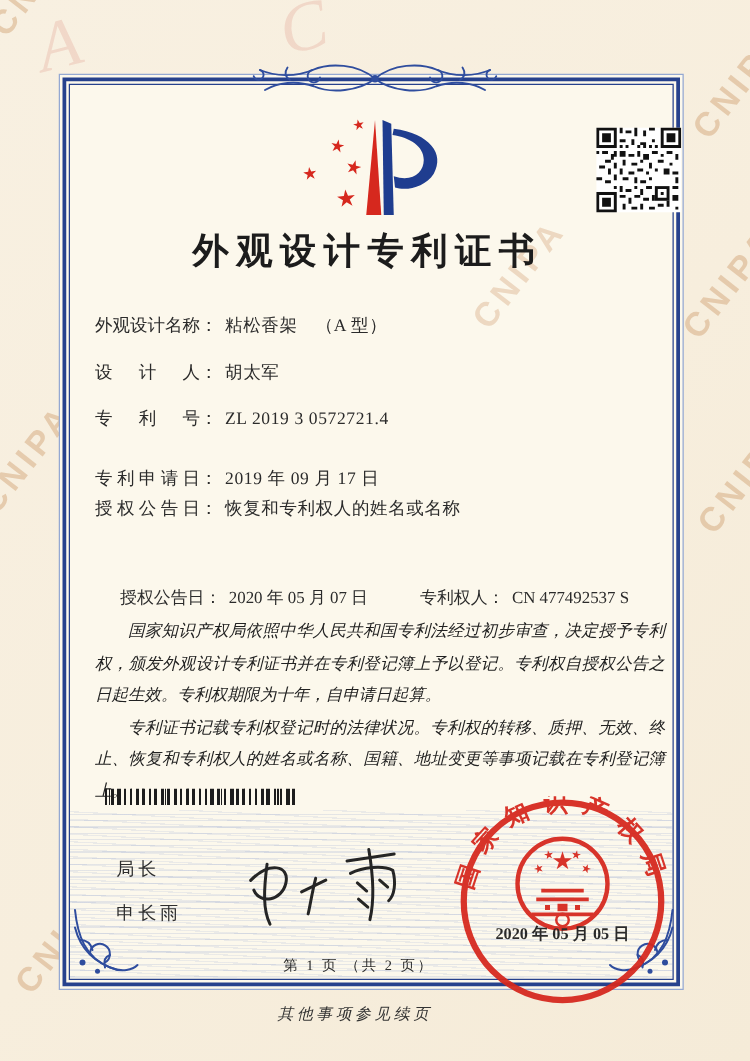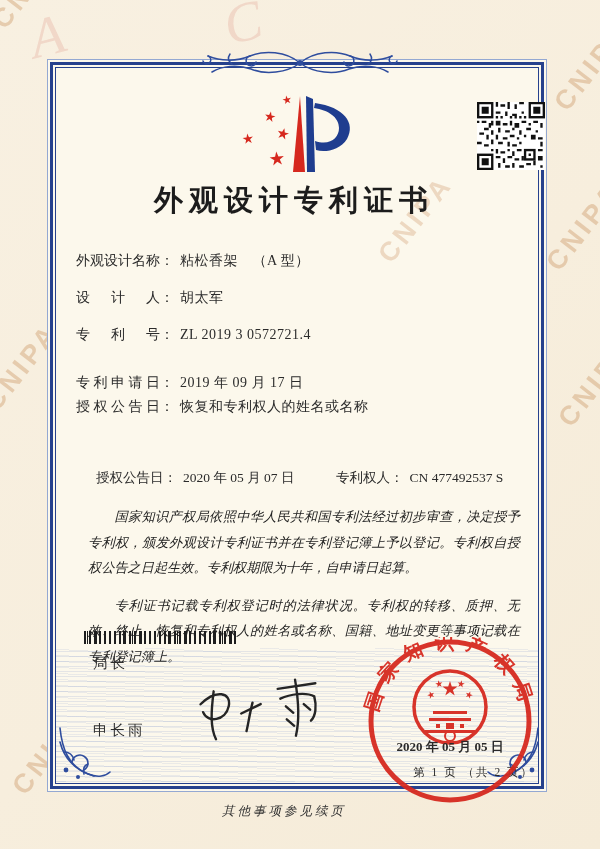--- a/index.html
+++ b/index.html
@@ -47,36 +47,36 @@
   .frow{position:absolute;left:76px;width:456px;font-size:14px;z-index:5;white-space:nowrap;}
   .lab{display:inline-block;width:84px;text-align:justify;text-align-last:justify;vertical-align:bottom;}
   .colon{margin-right:6px;}
   .val{letter-spacing:.5px;}
   .val-small{font-size:12.3px;letter-spacing:0;}
   .gpair2{position:absolute;left:240px;top:0;}
   .paras{
     position:absolute;left:76px;top:492px;width:456px;z-index:5;
     font-size:13.2px;line-height:25.5px;font-style:italic;color:#222;text-align:justify;
   }
-  .paras p{margin:12px;text-indent:2em;}
+  .paras p{margin:0;text-indent:2em;}
   .barcode{
     position:absolute;left:84px;top:631px;width:154px;height:13px;z-index:5;
     background-image:
       repeating-linear-gradient(90deg,#1d1d1d 0 2px,transparent 2px 5px),
       repeating-linear-gradient(90deg,transparent 0 3px,#1d1d1d 3px 4px,transparent 4px 9px);
   }
   .signer{position:absolute;left:93px;z-index:5;font-family:"Liberation Sans","DejaVu Sans",sans-serif;
     font-size:14.5px;letter-spacing:3px;color:#2e2e2e;}
-  .signer-title{top:654px;text-align:right;}
+  .signer-title{top:686px;text-align:right;}
   .signer-name{top:721px;}
   .signature{position:absolute;left:185px;top:674px;z-index:5;}
   .seal{position:absolute;left:363px;top:637px;z-index:6;opacity:.94;}
   .seal-ring-text{font-size:19px;letter-spacing:11px;font-weight:bold;font-family:"Liberation Serif",serif;}
   .seal-date{font-size:13px;font-weight:bold;font-family:"Liberation Serif",serif;}
-  .pagenum{position:absolute;left:40px;top:765px;width:494px;text-align:right;font-size:11.5px;letter-spacing:2px;z-index:5;}
+  .pagenum{position:absolute;left:40px;top:765px;width:494px;text-align:center;font-size:11.5px;letter-spacing:2px;z-index:5;}
   .note{
     position:absolute;left:-16px;top:803px;width:600px;text-align:center;z-index:5;
     font-size:12.5px;font-style:italic;letter-spacing:3px;color:#333;
   }
 </style>
 </head>
 <body>
 
 <div class="page">
 

